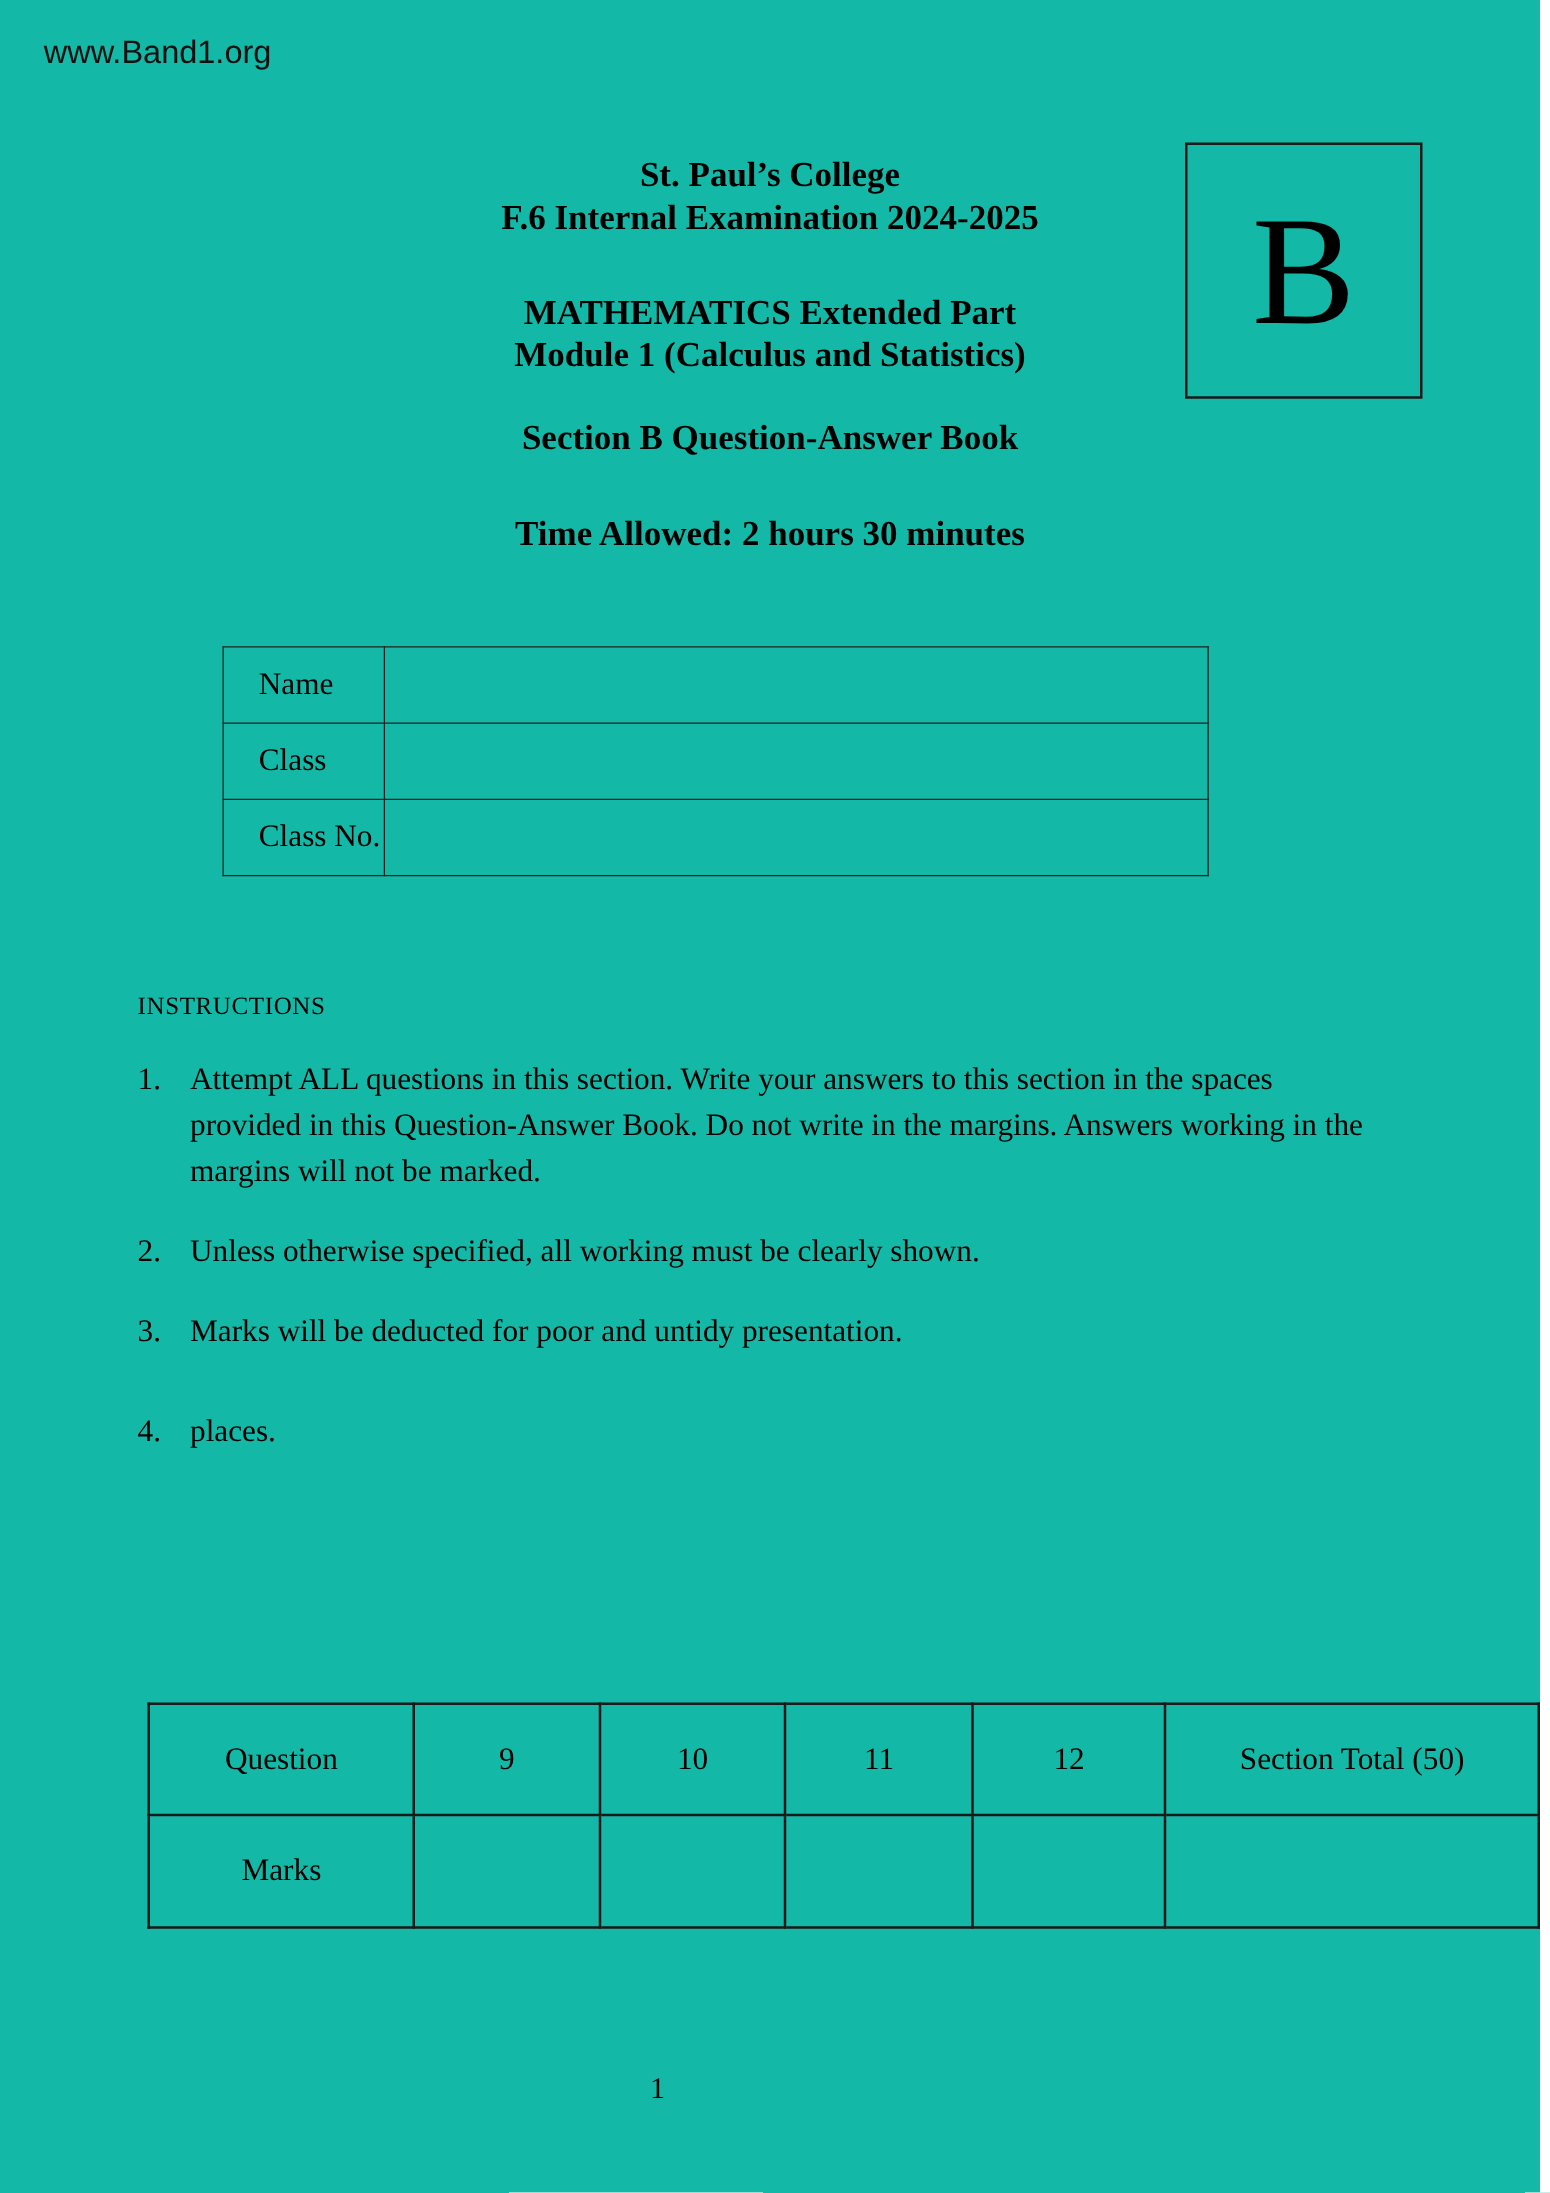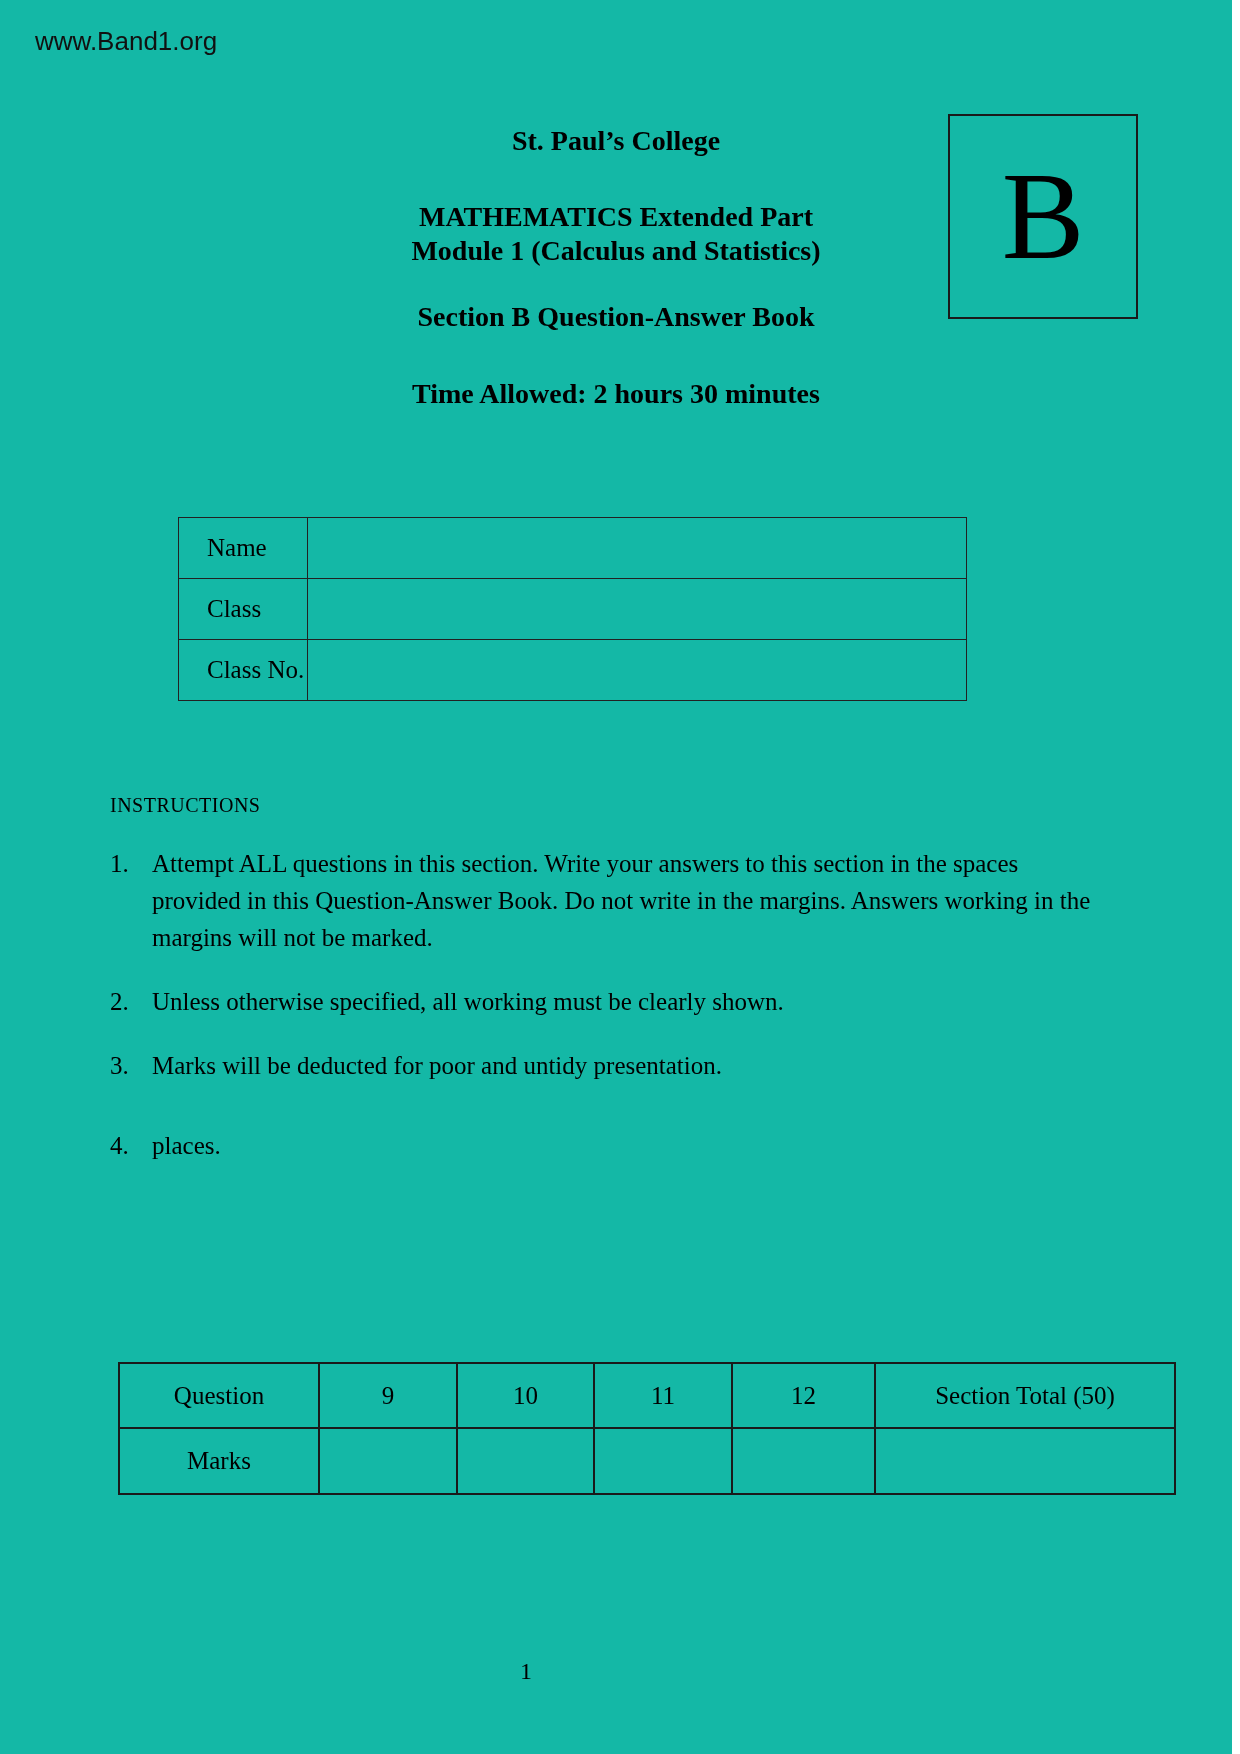--- a/index.html
+++ b/index.html
@@ -113,21 +113,21 @@
     left: 118px;
     top: 1362px;
     border-collapse: collapse;
     table-layout: fixed;
   }
   .marks-table td {
     border: 2px solid #1a1a1a;
     text-align: center;
     vertical-align: middle;
     font-size: 25px;
-    padding: 4px;
+    padding: 16px;
   }
   .marks-table tr.mt-header td { height: 55px; }
   .marks-table tr.mt-marks td { height: 56px; }
   .mt-c0 { width: 190px; }
   .mt-c1 { width: 128px; }
   .mt-c2 { width: 127px; }
   .mt-c3 { width: 128px; }
   .mt-c4 { width: 133px; }
   .mt-c5 { width: 290px; }
 
@@ -148,20 +148,21 @@
 </style>
 </head>
 <body>
 
 <div class="page">
 
   <div class="watermark">www.Band1.org</div>
 
   <div class="header-block">
     <div class="h-line">St. Paul’s College</div>
+    <div class="h-line">F.6 Internal Examination 2024-2025</div>
     <div class="h-line h-gap-a">MATHEMATICS Extended Part</div>
     <div class="h-line">Module 1 (Calculus and Statistics)</div>
     <div class="h-line h-gap-b">Section B Question-Answer Book</div>
     <div class="h-line h-gap-c">Time Allowed: 2 hours 30 minutes</div>
   </div>
 
   <div class="letter-box">
     <span class="big-letter">B</span>
   </div>
 

